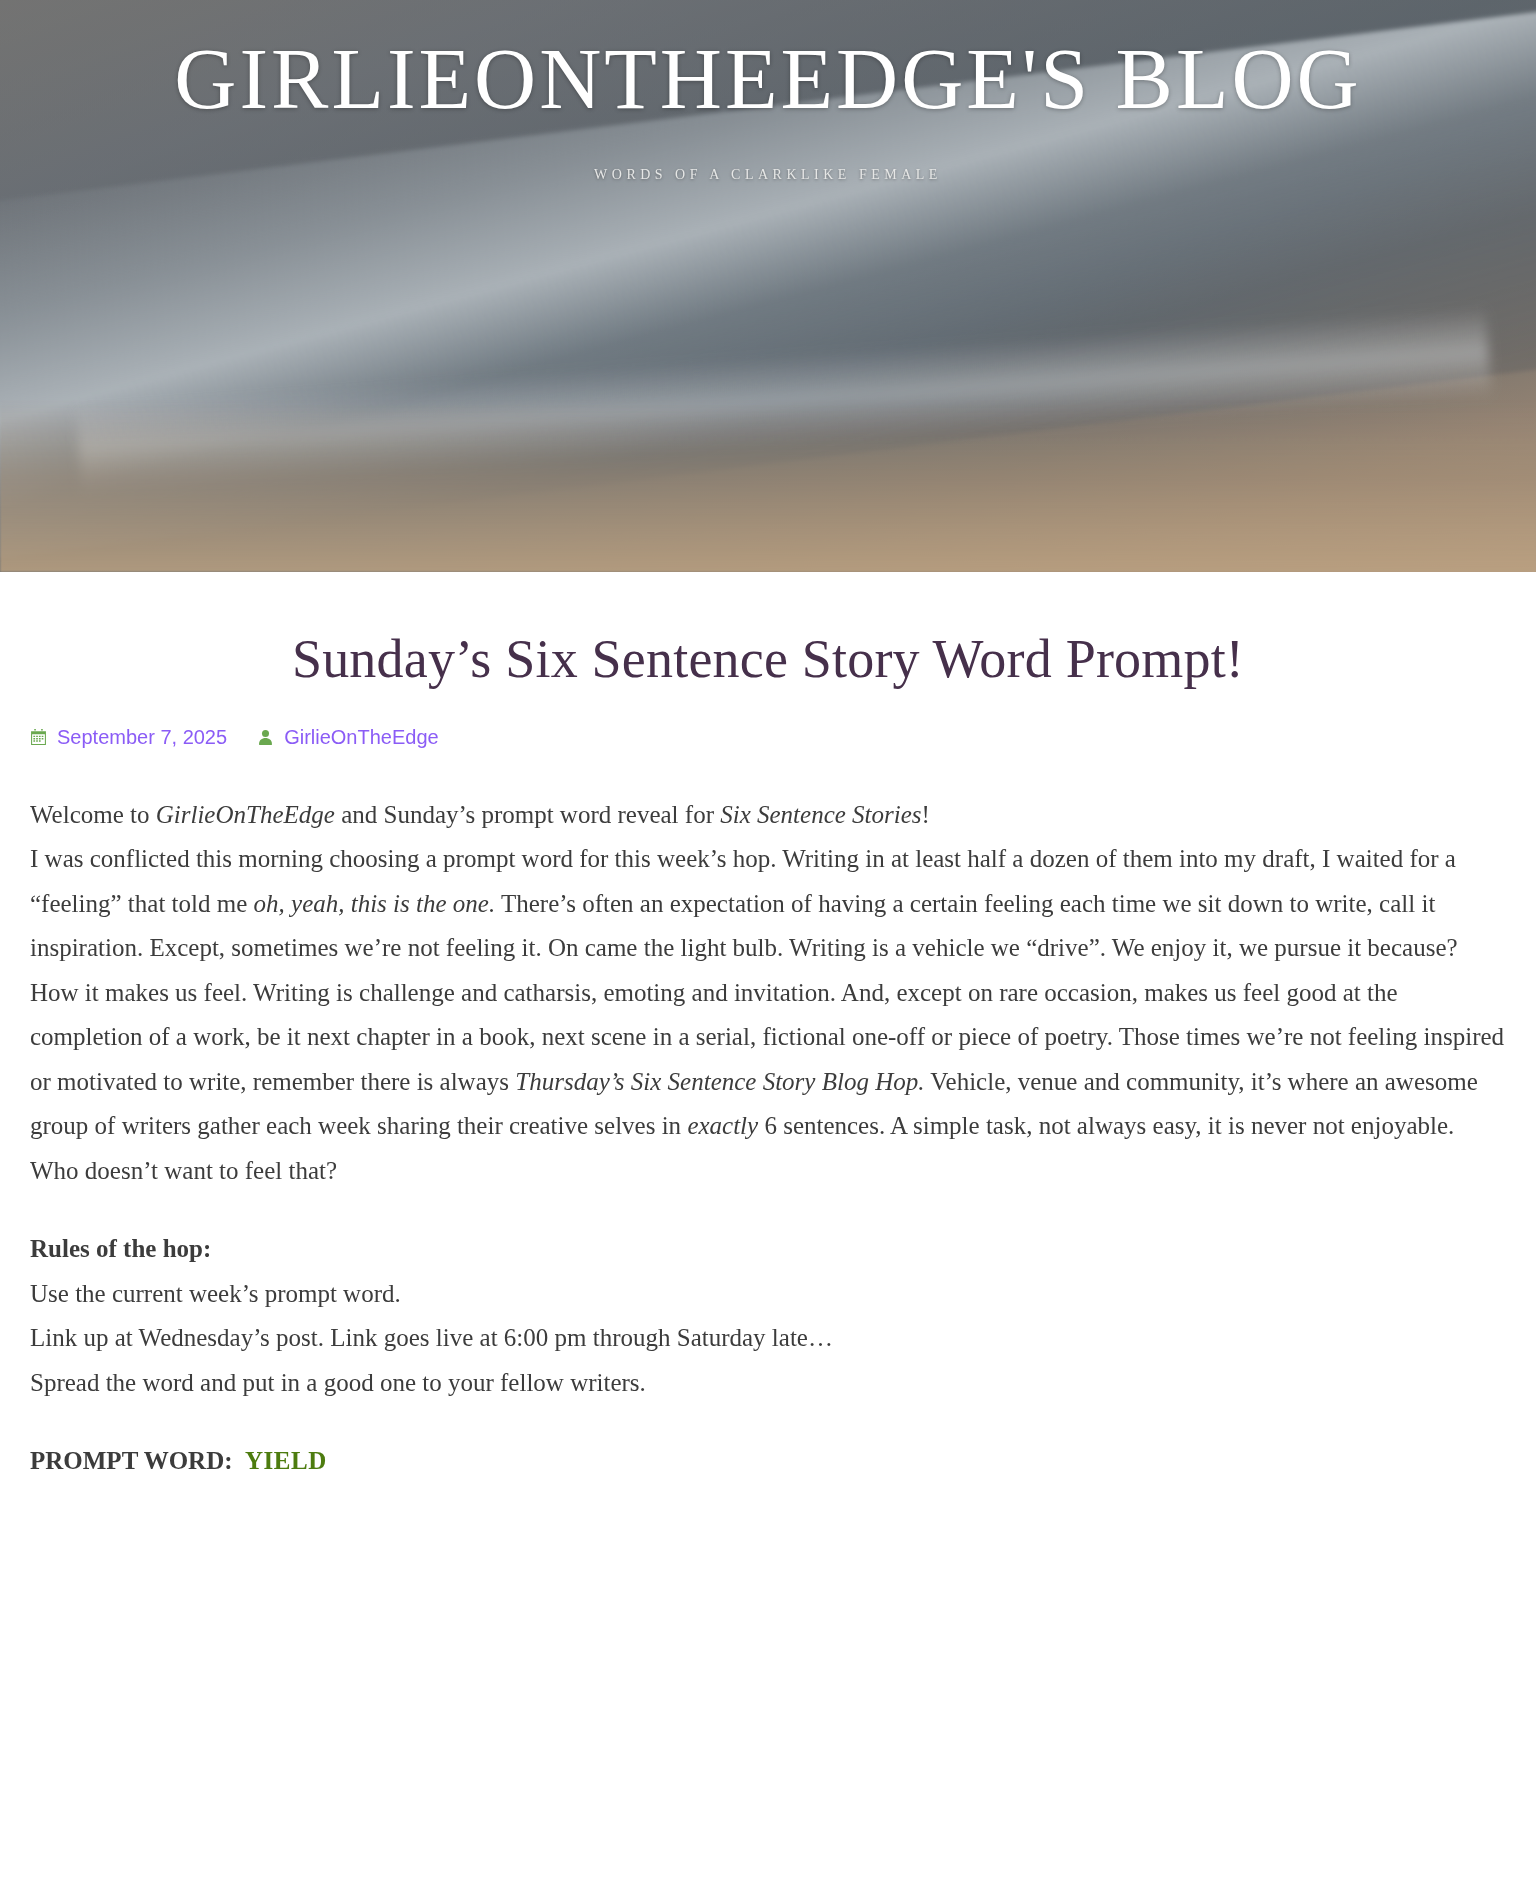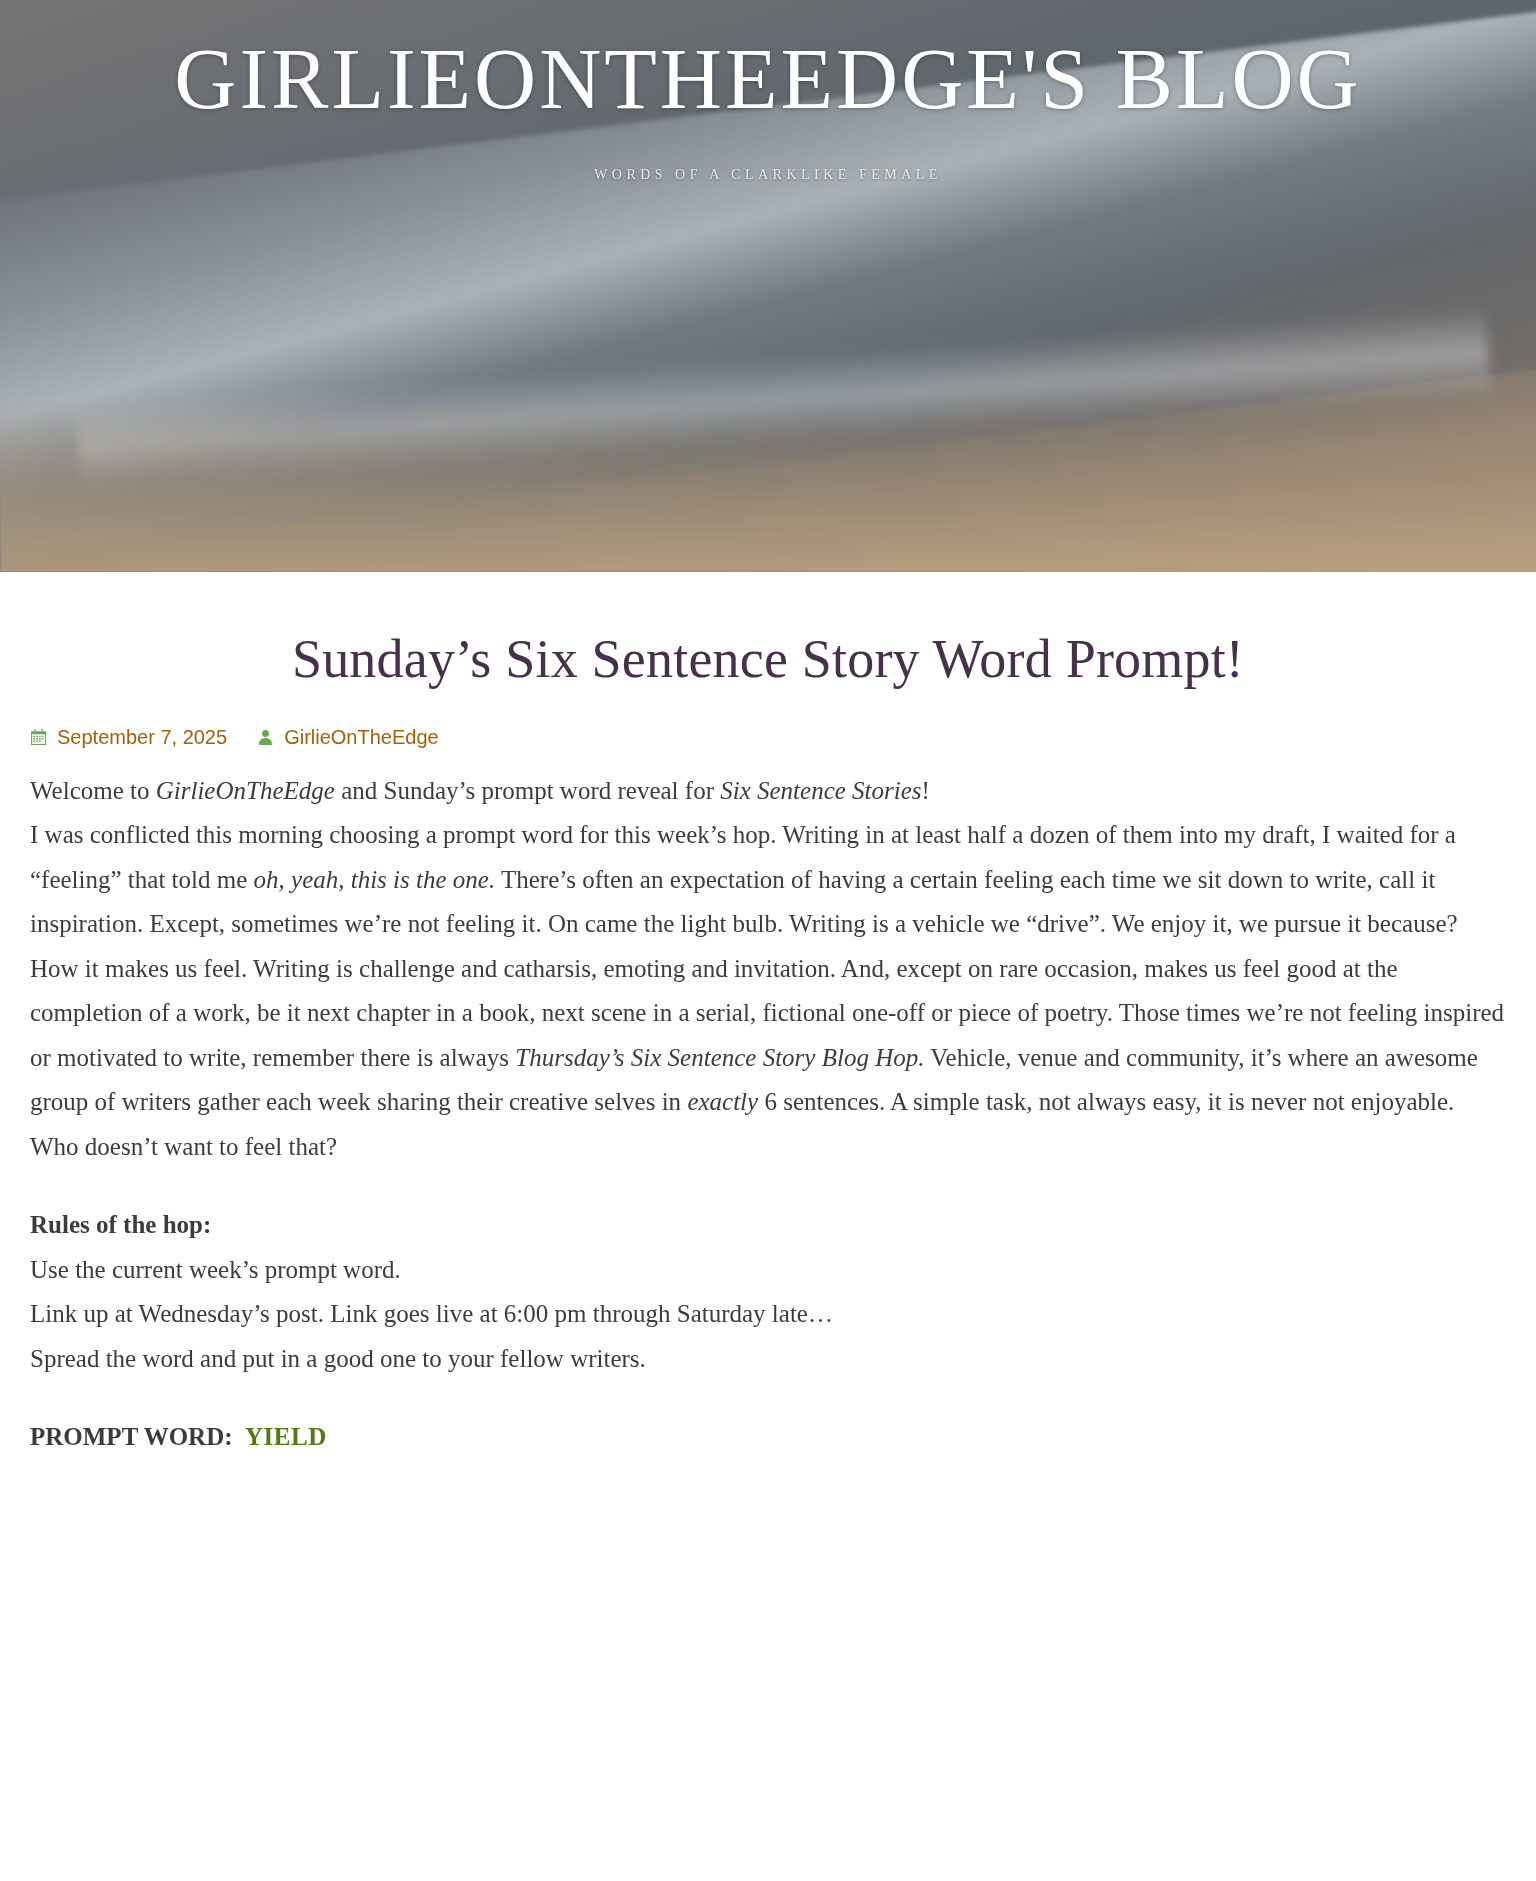--- a/index.html
+++ b/index.html
@@ -131,34 +131,34 @@
     font-size: 20px;
     color: #6aa84f;
     display: flex;
     align-items: center;
     gap: 30px;
   }
   .meta-item {
     display: inline-flex;
     align-items: center;
     gap: 10px;
-    color: #a16207;
+    color: #8b5cf6;
     text-decoration: none;
   }
   .meta-icon {
     display: inline-block;
     width: 17px;
     height: 17px;
     color: #6aa84f;
     line-height: 0;
   }
   .meta-icon svg { display: block; }
 
   .entry-content {
-    margin-top: 20px;
+    margin-top: 44px;
     font-size: 25px;
     line-height: 1.78;
     color: #3c3c3c;
   }
   .entry-content p {
     margin: 0 0 34px 0;
   }
   .entry-content em { font-style: italic; }
   .entry-content strong { font-weight: 700; }
   .prompt-word {

